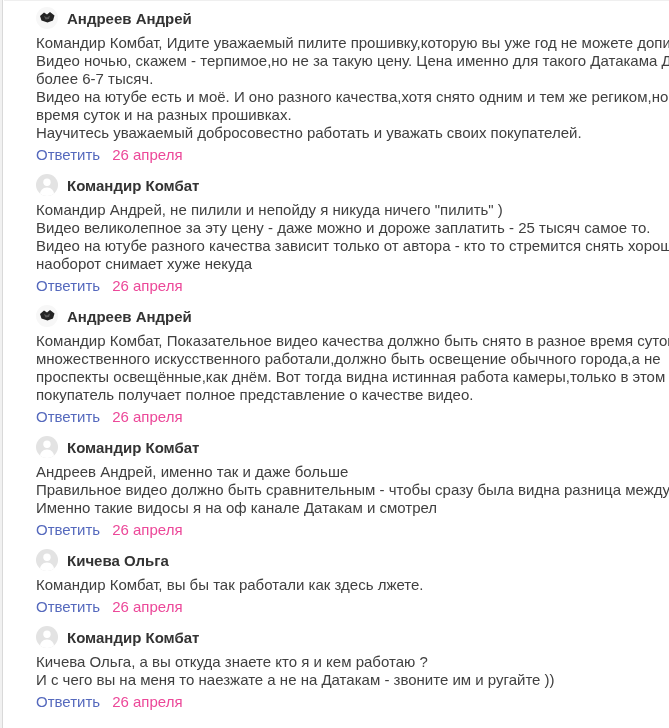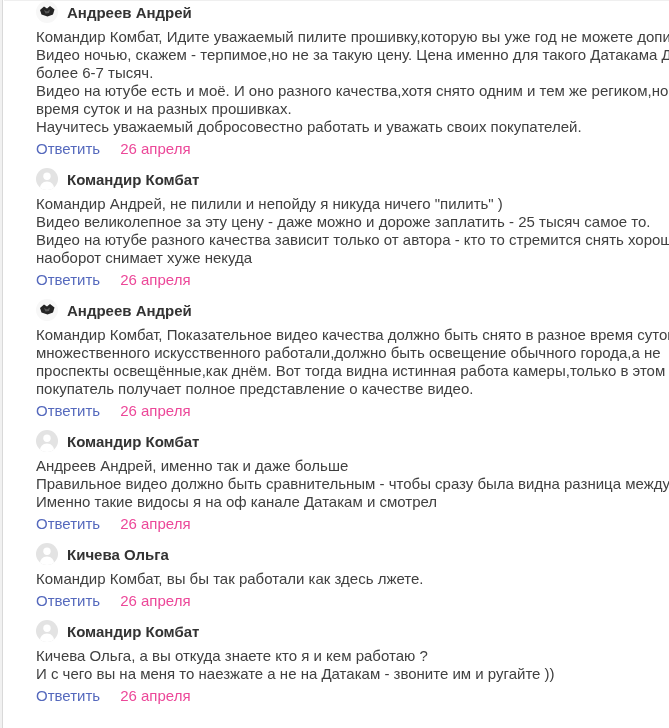--- a/index.html
+++ b/index.html
@@ -14,21 +14,21 @@
   }
   .left-strip {
     position: absolute;
     left: 0; top: 0;
     width: 3px; height: 728px;
     background: #f1f1f1;
     border-right: 1px solid #d9d9d9;
   }
   .comments {
     margin-left: 4px;
-    padding: 0 16px 0 32px;
+    padding: 6px 16px 0 32px;
     border-top: 1px solid #efefef;
   }
   .comment { margin-bottom: 10px; }
   .comment-header {
     display: flex;
     align-items: center;
     gap: 9px;
     margin-bottom: 5px;
   }
   .avatar {
@@ -52,21 +52,21 @@
     font-size: 15px;
     line-height: 18px;
     color: #404040;
   }
   .comment-body .line { white-space: pre; }
   .reply-row {
     margin-top: 4px;
     font-size: 15px;
     line-height: 18px;
     display: flex;
-    gap: 20px;
+    gap: 12px;
     align-items: baseline;
   }
   .reply-link { color: #5569bd; cursor: pointer; }
   .date { color: #ec4899; }
 </style>
 </head>
 <body>
 
 <div class="left-strip"></div>
 

